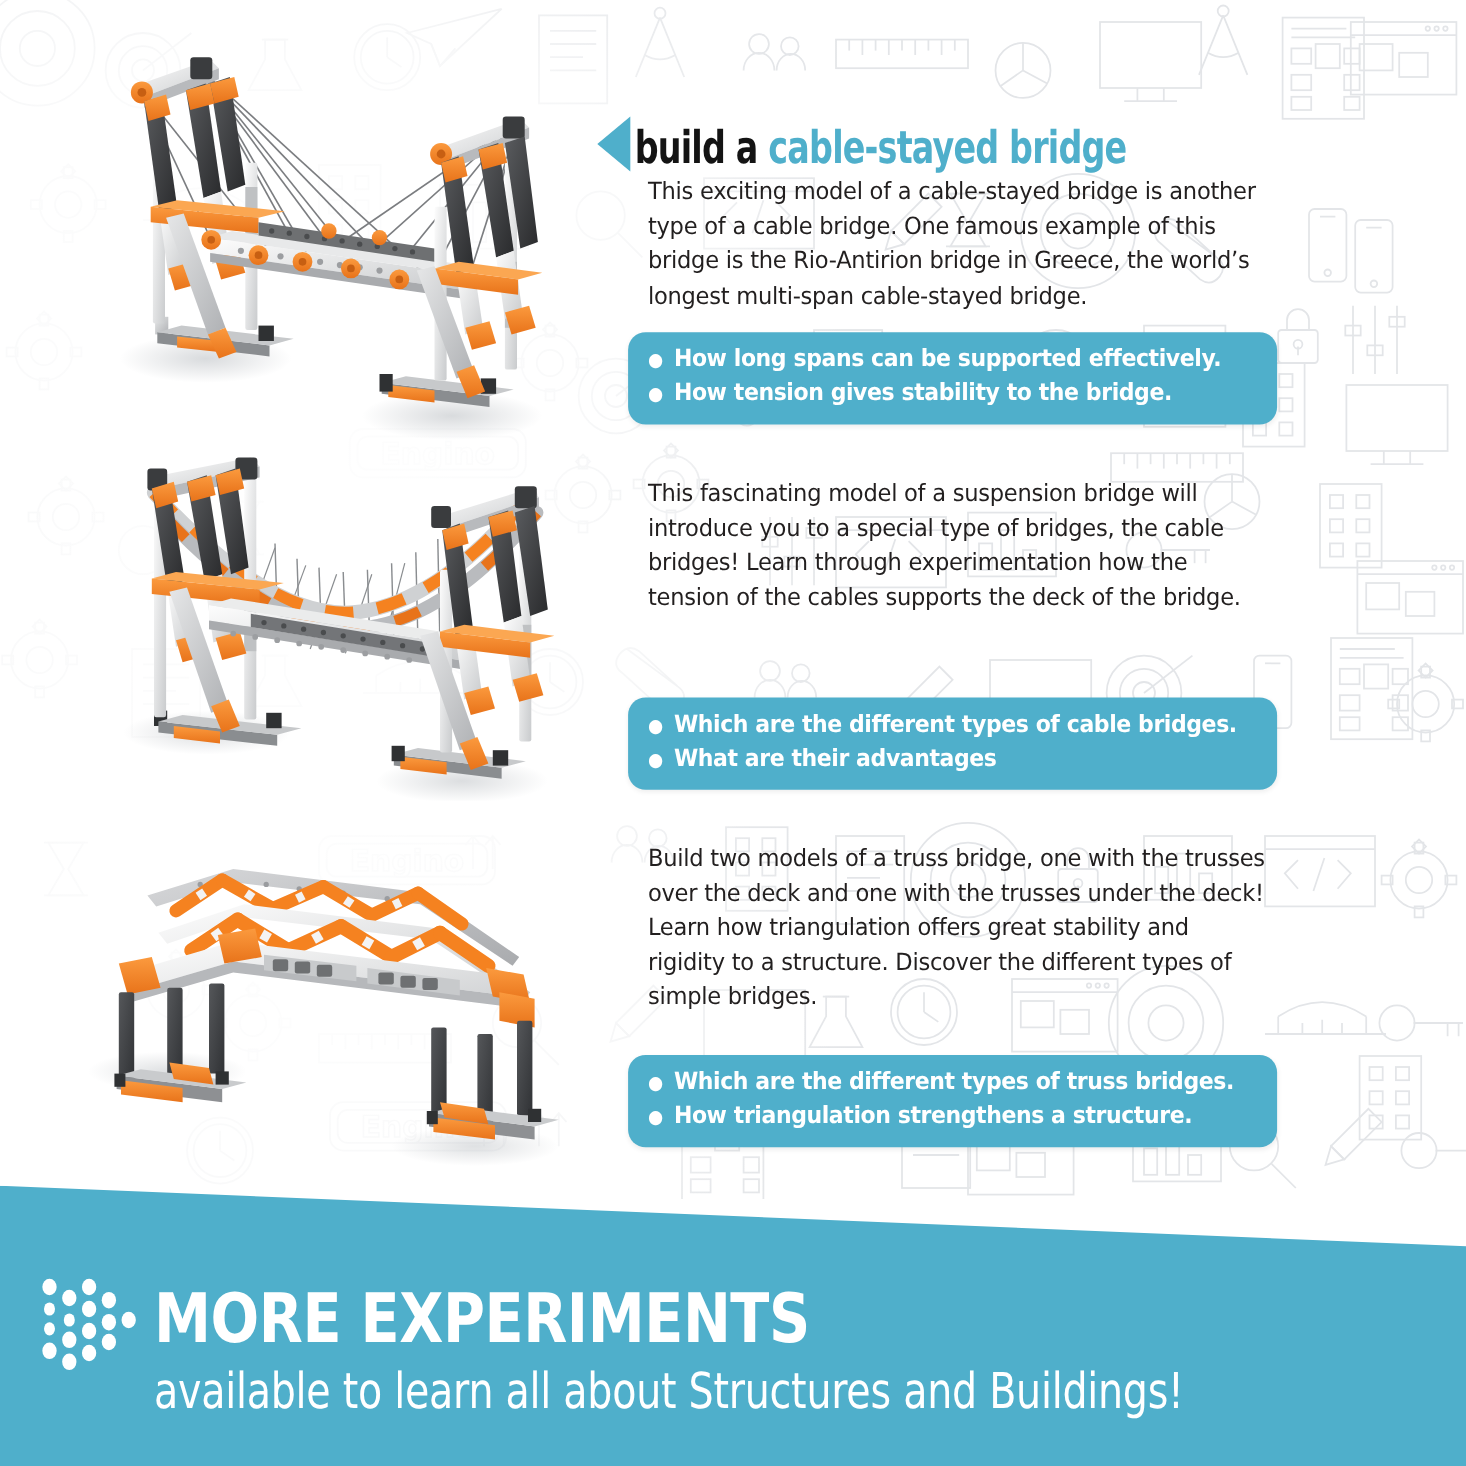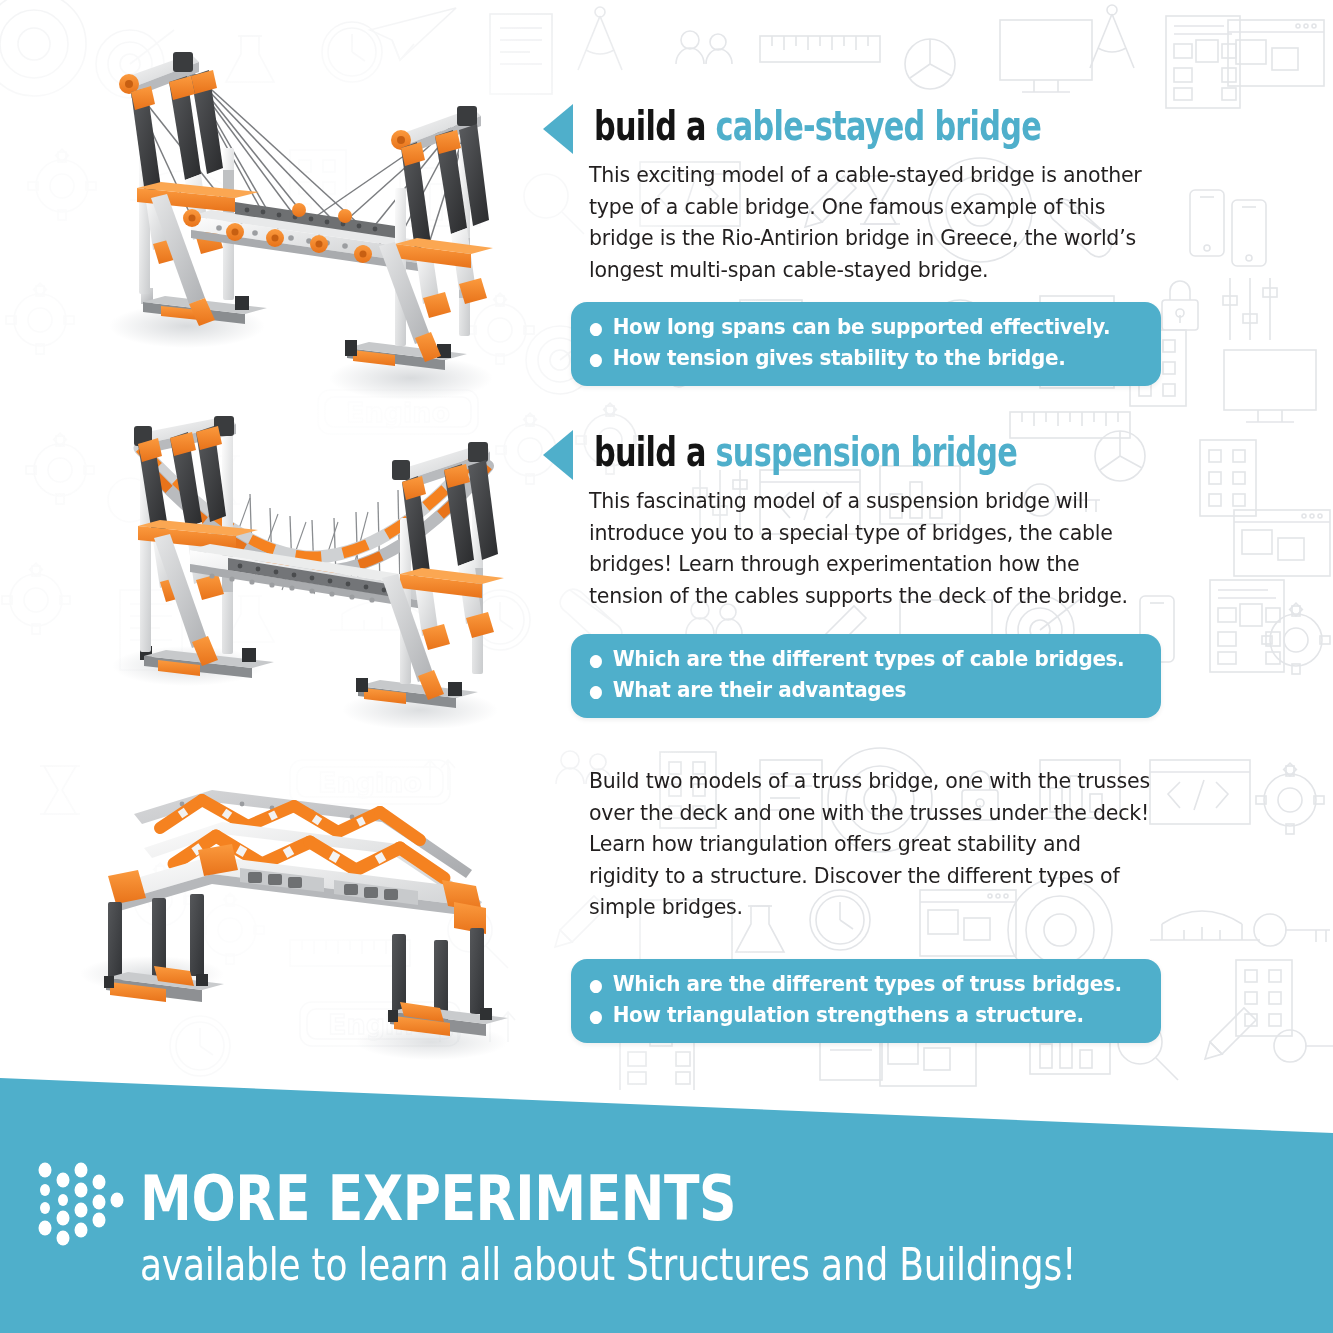--- a/index.html
+++ b/index.html
@@ -47,22 +47,22 @@
   }
 
   
   .section {
     position: absolute;
     left: 543px;
     width: 640px;
   }
   .sec-head {
     display: flex;
-    align-items: flex-start;
-    gap: 21px;
+    align-items: flex-end;
+    gap: 4px;
     height: 52px;
   }
   .tri-arrow {
     width: 0; height: 0;
     border-top: 25px solid transparent;
     border-bottom: 25px solid transparent;
     border-right: 30px solid #4FAFCB;
     flex: 0 0 auto;
   }
   .head-text {
@@ -945,27 +945,20 @@
       <span class="bullet-dot">●</span>
       <span>How long spans can be supported effectively.</span>
     </div>
     <div class="bullet-line">
       <span class="bullet-dot">●</span>
       <span>How tension gives stability to the bridge.</span>
     </div>
   </div>
 
   <div class="section" id="sec-2" style="top:430px">
-    <div class="sec-head">
-      <div class="tri-arrow"></div>
-      <div class="head-text">
-        <span class="head-black">build a</span>
-        <span class="head-blue">suspension bridge</span>
-      </div>
-    </div>
     <div class="sec-body">This fascinating model of a suspension bridge will introduce you to a special type of bridges, the cable bridges! Learn through experimentation how the tension of the cables supports the deck of the bridge.</div>
   </div>
 
   <div class="bullet-box" id="box-2" style="top:634px">
     <div class="bullet-line">
       <span class="bullet-dot">●</span>
       <span>Which are the different types of cable bridges.</span>
     </div>
     <div class="bullet-line">
       <span class="bullet-dot">●</span>

